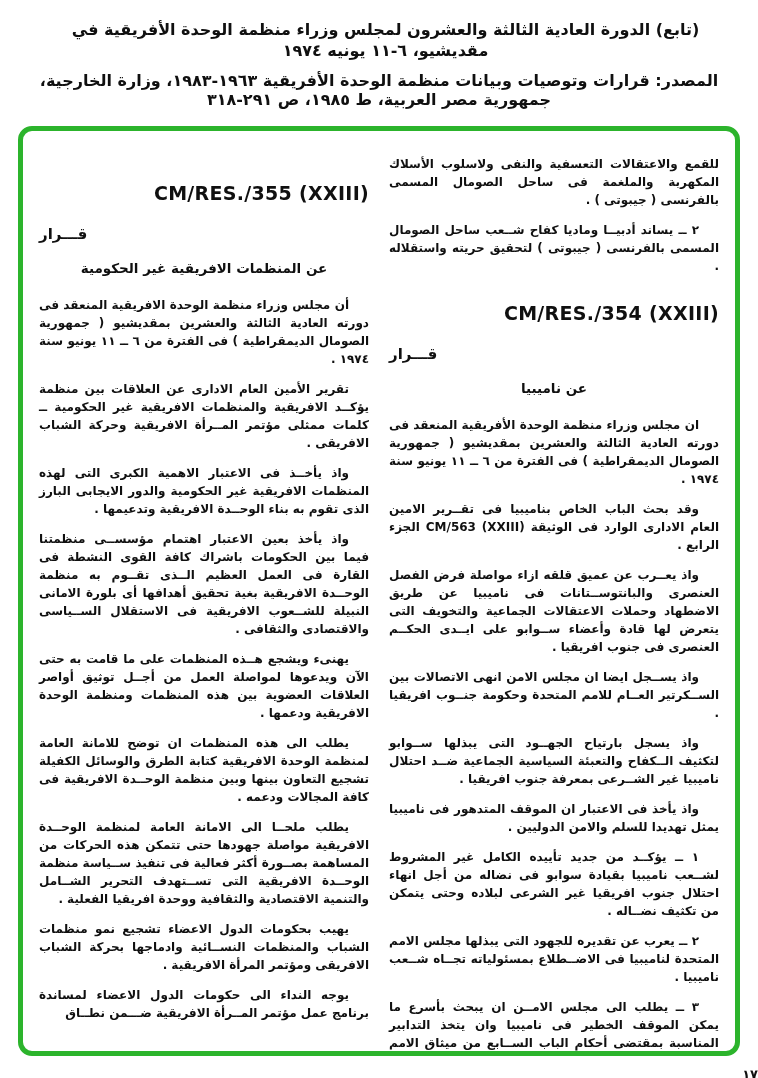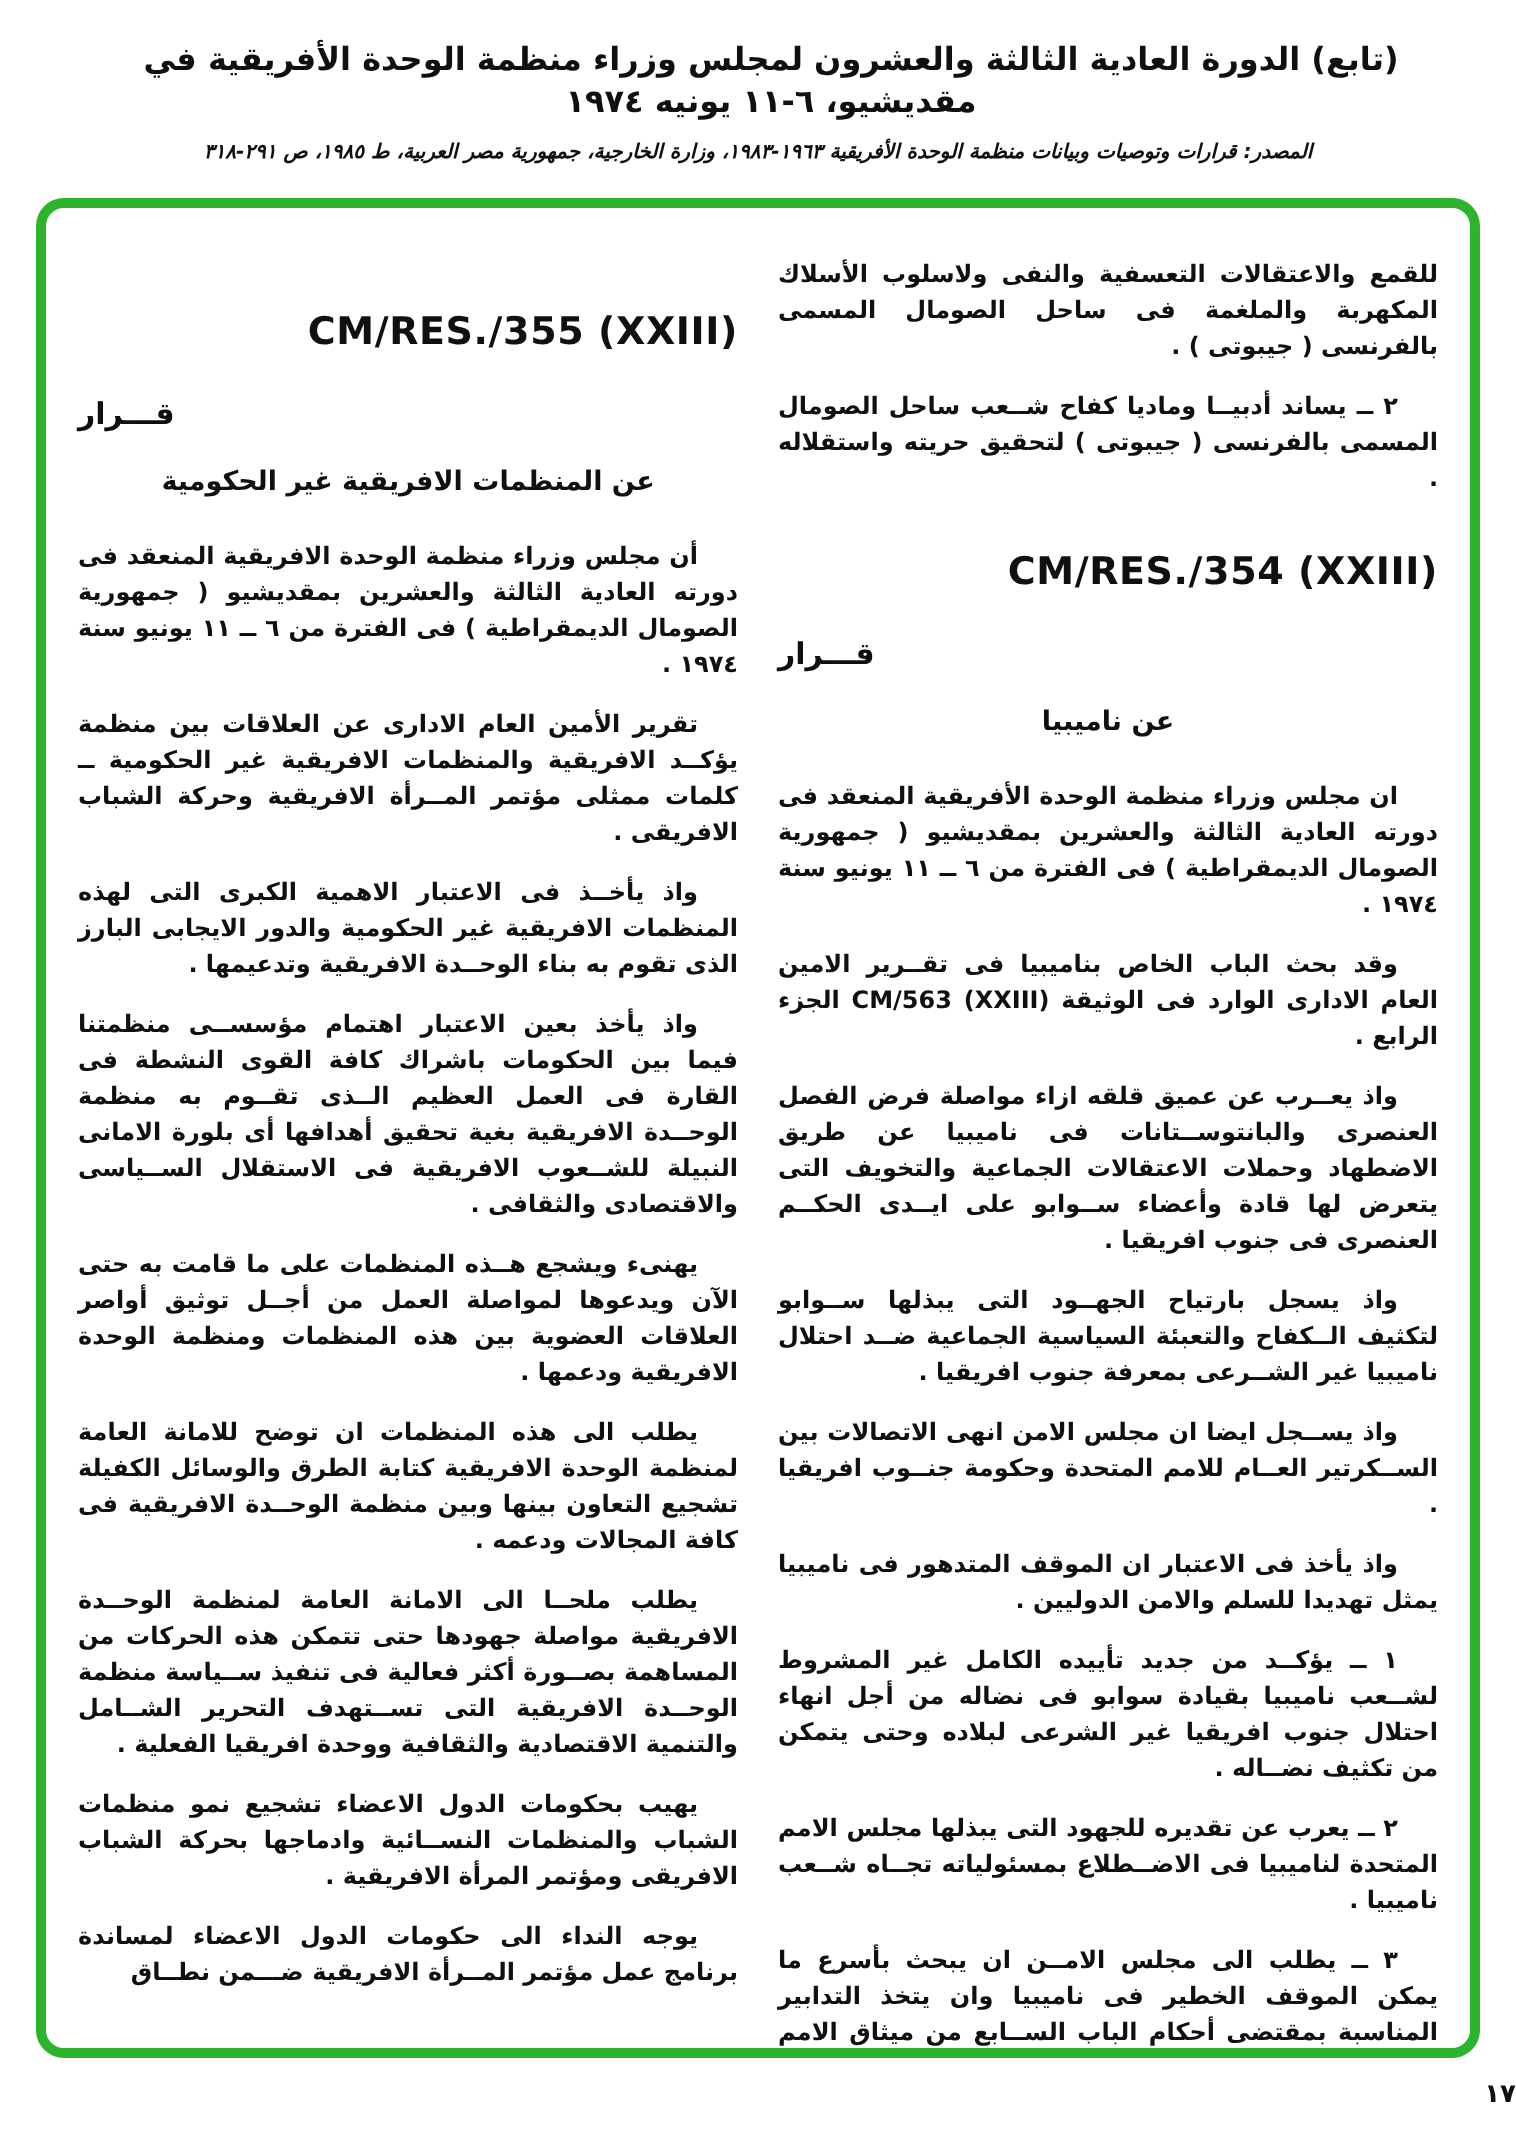--- a/index.html
+++ b/index.html
@@ -11,23 +11,22 @@
     overflow: hidden;
   }
   .page { width: 758px; height: 1078px; position: relative; }
   .header { text-align: center; padding-top: 20px; direction: rtl; }
   .header-title {
     font-size: 16px; font-weight: bold; line-height: 1.3;
     padding: 0 30px;
     margin-left: 13px;
   }
   .header-source {
-    font-size: 10px; font-weight: bold; margin-top: 9px;
+    font-size: 16px; font-weight: bold; margin-top: 9px;
     padding: 0 20px;
-    font-style: italic;
   }
   .frame {
     box-sizing: border-box;
     margin: 17px 18px 0 18px;
     height: 930px;
     border: 5px solid #2cb42c;
     border-radius: 14px;
     padding: 24px 16px 10px 16px;
     overflow: hidden;
     background: #ffffff;
@@ -74,22 +73,22 @@
     <div class="columns">
         <div class="col">
           <div class="block para noindent">للقمع والاعتقالات التعسفية والنفى ولاسلوب الأسلاك المكهربة والملغمة فى ساحل الصومال المسمى بالفرنسى ( جيبوتى ) .</div>
           <div class="block para">٢ ــ يساند أدبيــا وماديا كفاح شــعب ساحل الصومال المسمى بالفرنسى ( جيبوتى ) لتحقيق حريته واستقلاله .</div>
           <div class="block latin">CM/RES./354 (XXIII)</div>
           <div class="block title">قـــرار</div>
           <div class="block subtitle">عن ناميبيا</div>
           <div class="block para">ان مجلس وزراء منظمة الوحدة الأفريقية المنعقد فى دورته العادية الثالثة والعشرين بمقديشيو ( جمهورية الصومال الديمقراطية ) فى الفترة من ٦ ــ ١١ يونيو سنة ١٩٧٤ .</div>
           <div class="block para">وقد بحث الباب الخاص بناميبيا فى تقــرير الامين العام الادارى الوارد فى الوثيقة CM/563 (XXIII) الجزء الرابع .</div>
           <div class="block para">واذ يعــرب عن عميق قلقه ازاء مواصلة فرض الفصل العنصرى والبانتوســتانات فى ناميبيا عن طريق الاضطهاد وحملات الاعتقالات الجماعية والتخويف التى يتعرض لها قادة وأعضاء ســوابو على ايــدى الحكــم العنصرى فى جنوب افريقيا .</div>
+          <div class="block para">واذ يســجل ايضا ان مجلس الامن انهى الاتصالات بين الســكرتير العــام للامم المتحدة وحكومة جنــوب افريقيا .</div>
           <div class="block para">واذ يسجل بارتياح الجهــود التى يبذلها ســوابو لتكثيف الــكفاح والتعبئة السياسية الجماعية ضــد احتلال ناميبيا غير الشــرعى بمعرفة جنوب افريقيا .</div>
-          <div class="block para">واذ يســجل ايضا ان مجلس الامن انهى الاتصالات بين الســكرتير العــام للامم المتحدة وحكومة جنــوب افريقيا .</div>
           <div class="block para">واذ يأخذ فى الاعتبار ان الموقف المتدهور فى ناميبيا يمثل تهديدا للسلم والامن الدوليين .</div>
           <div class="block para">١ ــ يؤكــد من جديد تأييده الكامل غير المشروط لشــعب ناميبيا بقيادة سوابو فى نضاله من أجل انهاء احتلال جنوب افريقيا غير الشرعى لبلاده وحتى يتمكن من تكثيف نضــاله .</div>
           <div class="block para">٢ ــ يعرب عن تقديره للجهود التى يبذلها مجلس الامم المتحدة لناميبيا فى الاضــطلاع بمسئولياته تجــاه شــعب ناميبيا .</div>
           <div class="block para">٣ ــ يطلب الى مجلس الامــن ان يبحث بأسرع ما يمكن الموقف الخطير فى ناميبيا وان يتخذ التدابير المناسبة بمقتضى أحكام الباب الســابع من ميثاق الامم المتحدة خاصة المــادة ( ٣٩ ) .</div>
         </div>
         <div class="col">
           <div class="block latin">CM/RES./355 (XXIII)</div>
           <div class="block title">قـــرار</div>
           <div class="block subtitle">عن المنظمات الافريقية غير الحكومية</div>
           <div class="block para">أن مجلس وزراء منظمة الوحدة الافريقية المنعقد فى دورته العادية الثالثة والعشرين بمقديشيو ( جمهورية الصومال الديمقراطية ) فى الفترة من ٦ ــ ١١ يونيو سنة ١٩٧٤ .</div>

